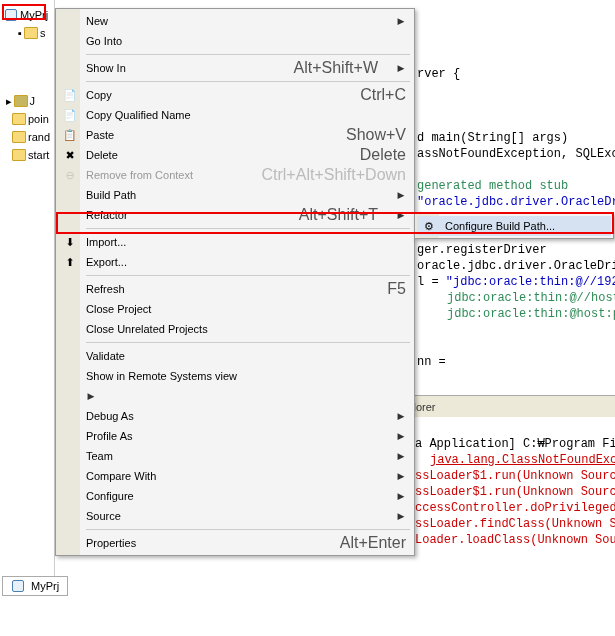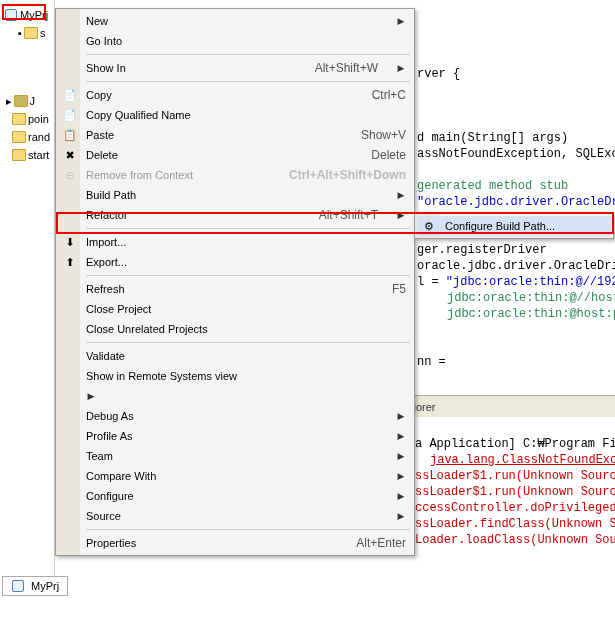--- a/index.html
+++ b/index.html
@@ -133,29 +133,29 @@
       gap: 18px;
     }
     .menu-item.disabled {
       color: #999;
     }
     .menu-label {
       flex: 1;
     }
     .menu-shortcut {
       color: #555;
-      font-size: 12px;
+      font-size: 16px;
     }
     .menu-arrow {
       width: 10px;
       text-align: center;
       font-size: 9px;
       color: #333;
     }
-    .menu-item.disabled .menu-shortcut { color: #bbb; font-weight: bold; }
+    .menu-item.disabled .menu-shortcut { color: #bbb; }
     .menu-sep {
       height: 1px;
       margin: 3px 2px 3px 28px;
       background: #ccc;
     }
     .menu-item-icon {
       position: absolute;
       left: 4px;
       width: 16px;
       height: 16px;

